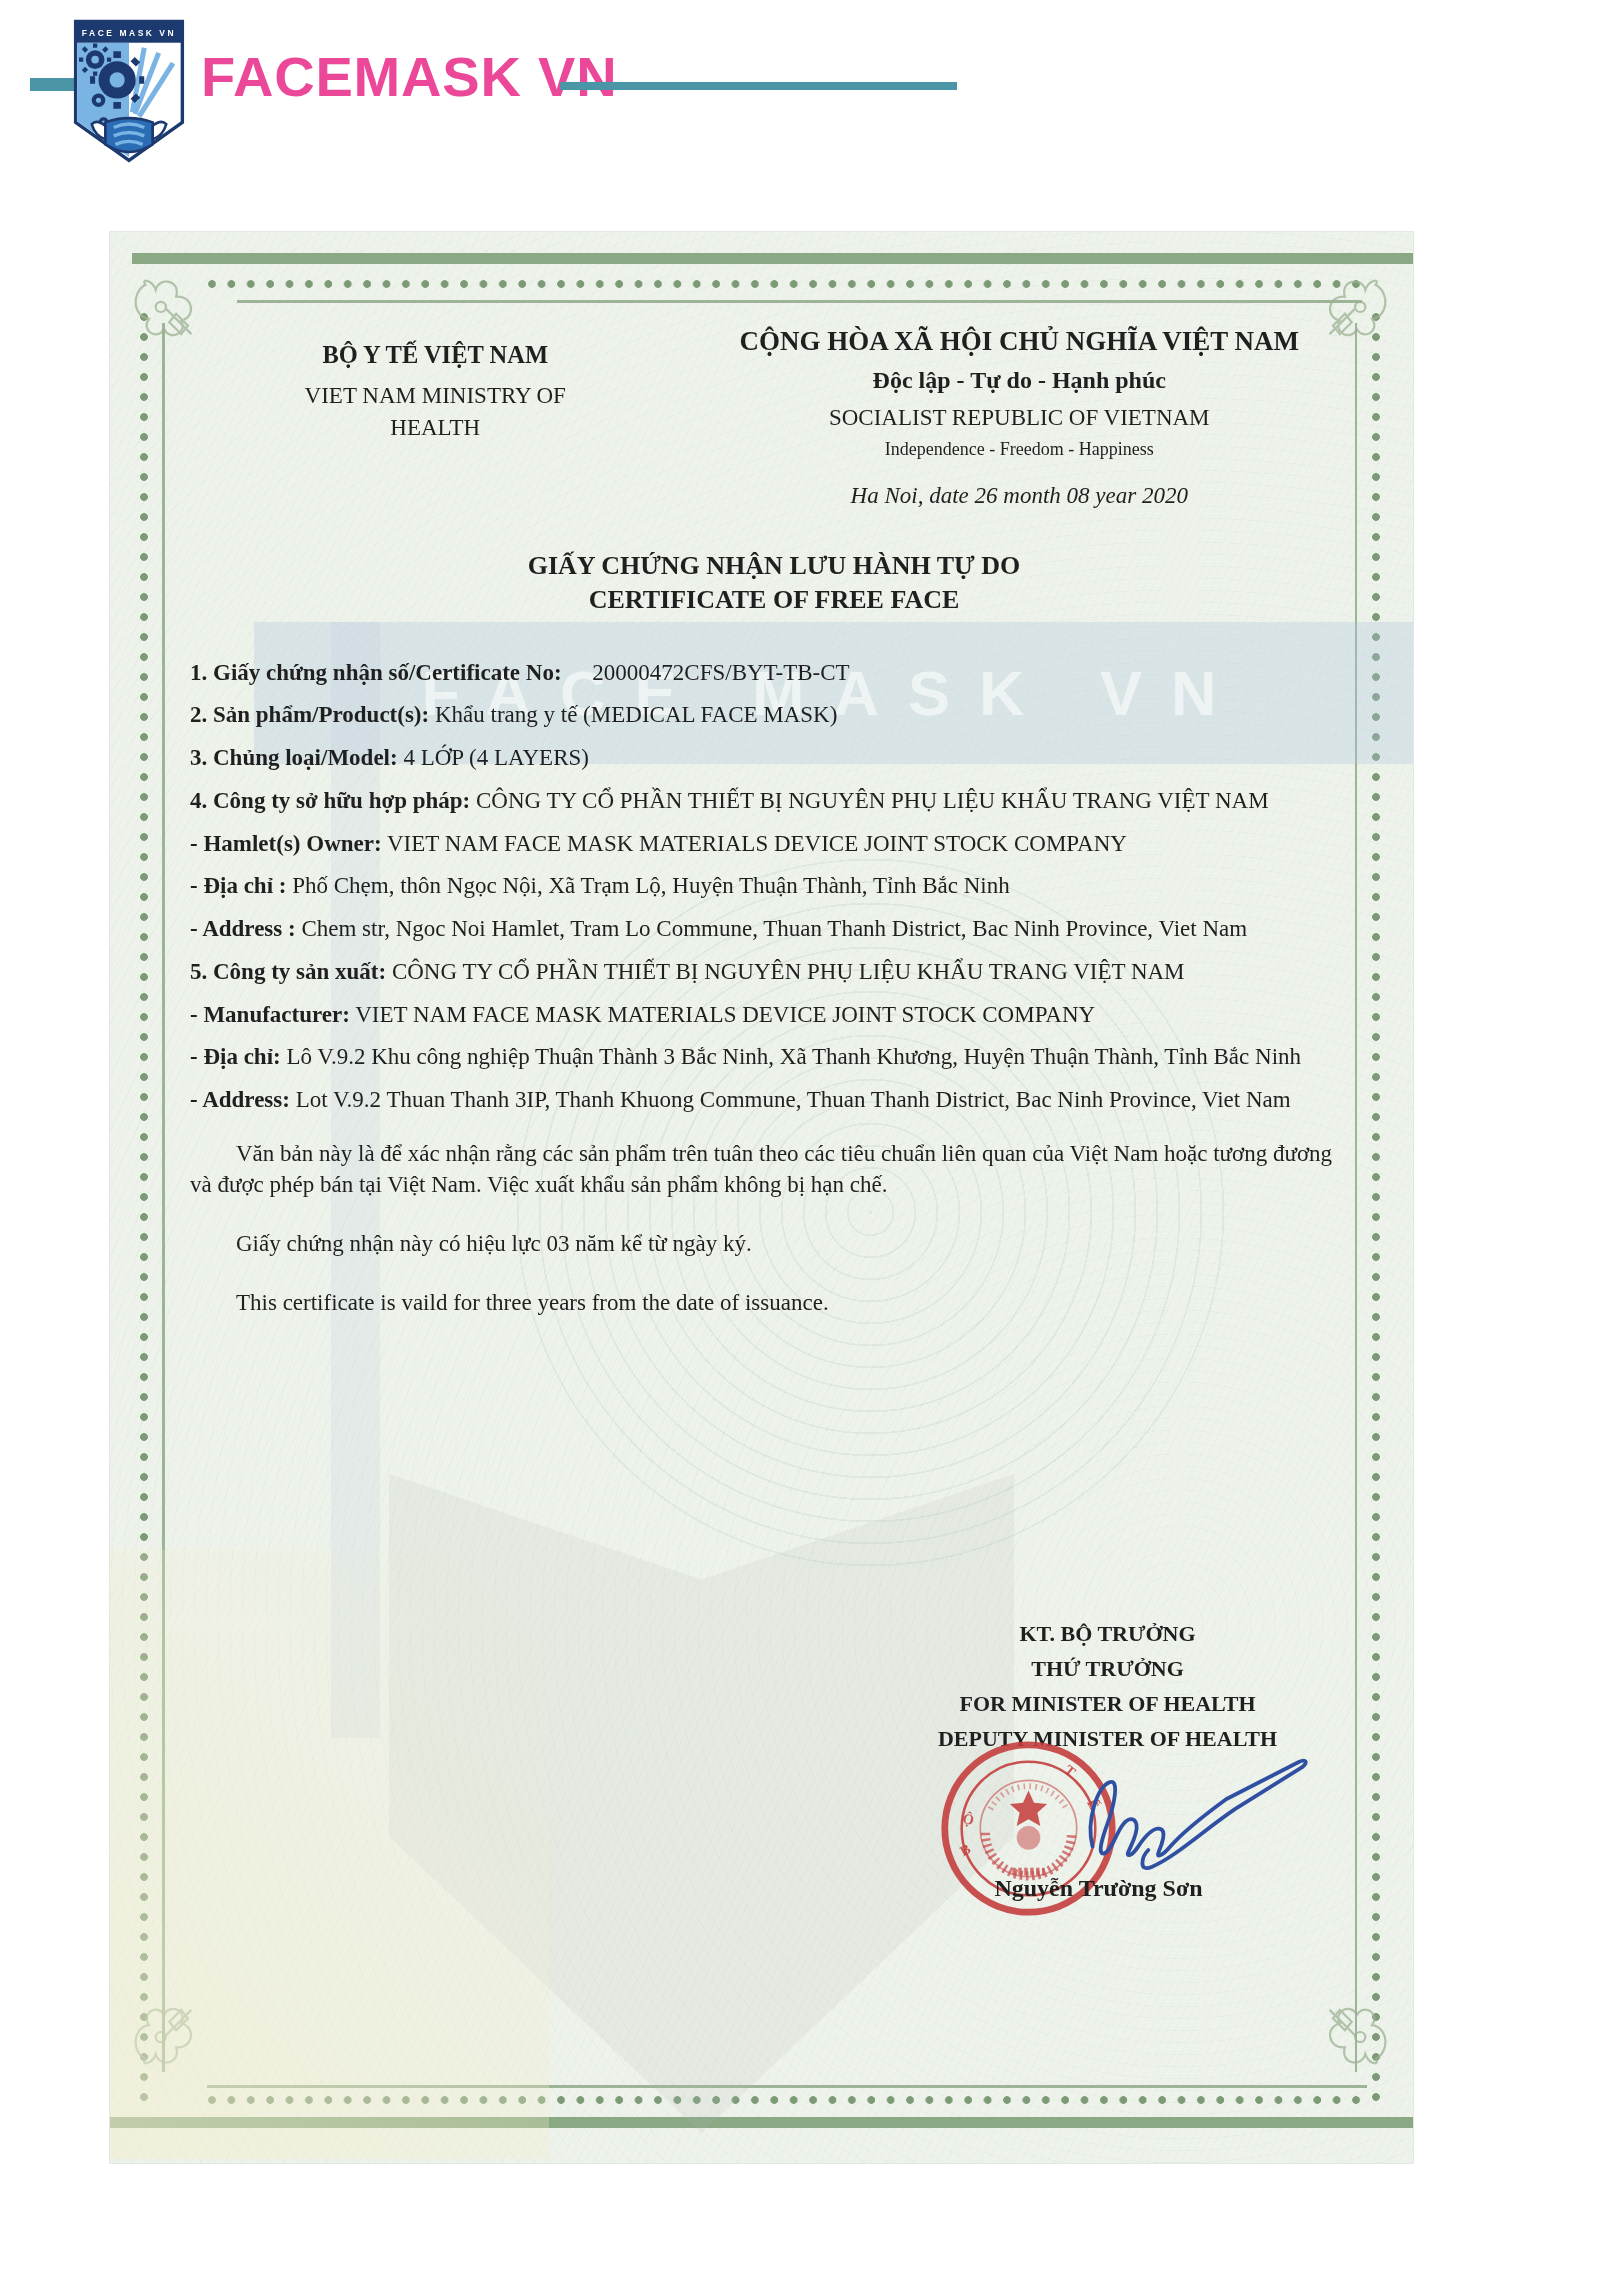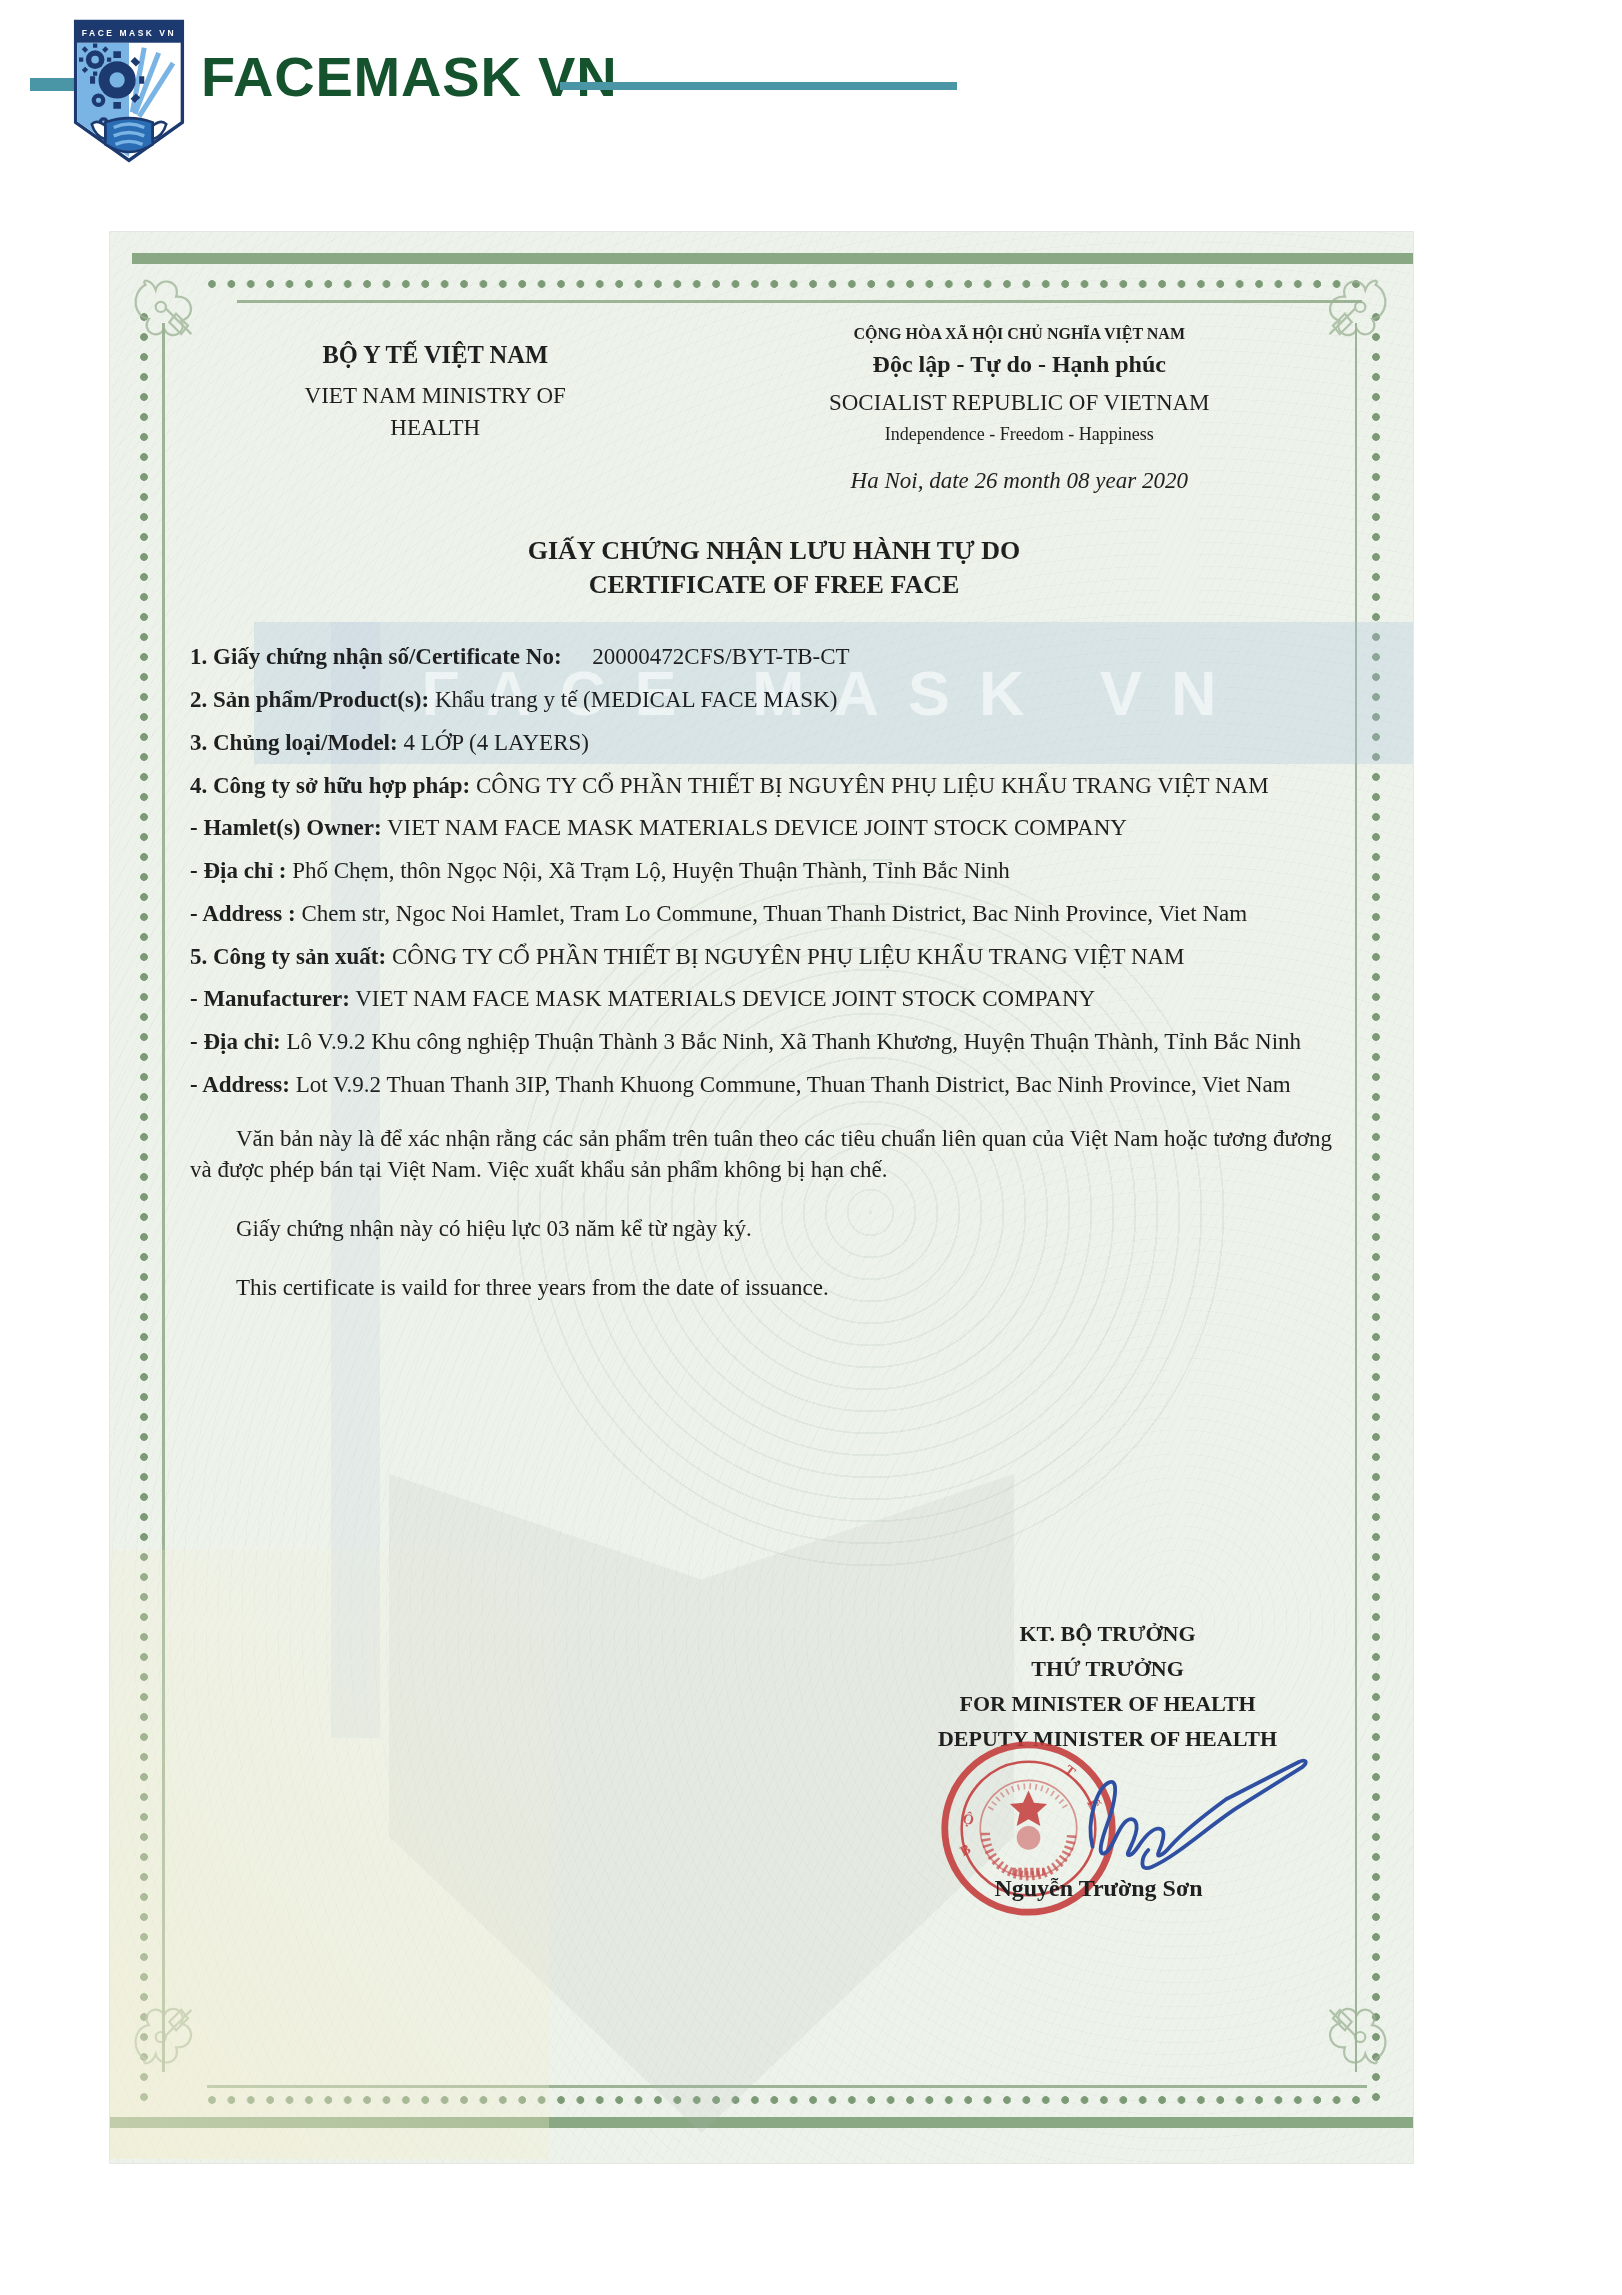--- a/index.html
+++ b/index.html
@@ -3,21 +3,21 @@
 <meta charset="utf-8">
 <style>
   html,body{margin:0;padding:0;background:#ffffff;}
   .page{position:relative;width:1623px;height:2166px;background:#ffffff;overflow:hidden;
         font-family:"Liberation Serif",serif;color:#1f1f1f;}
 
   
   .brand-dash{position:absolute;left:30px;top:78px;width:44px;height:12.7px;background:#4a96a6;}
   .brand-logo{position:absolute;left:73px;top:18.6px;width:112px;height:144px;}
   .brand-title{position:absolute;left:201px;top:44px;font-family:"Liberation Sans",sans-serif;
-               font-weight:bold;font-size:56px;letter-spacing:0.8px;color:#14532d;}
+               font-weight:bold;font-size:56px;letter-spacing:0.8px;color:#ec4899;}
   .brand-line{position:absolute;left:560px;top:82px;width:397px;height:7.6px;background:#4a96a6;}
 
   
   .cert{position:absolute;left:110px;top:232px;width:1303px;height:1931px;
         background-color:#edf2ea;
         background-image:
           repeating-linear-gradient(115deg, rgba(130,160,130,0.05) 0 0.8px, transparent 0.8px 7.6px),
           repeating-radial-gradient(circle at 82% 72%, rgba(120,150,130,0.05) 0 0.8px, transparent 0.8px 12px);
         box-shadow:0 0 0 0.8px rgba(190,200,190,0.5);}
   .band{position:absolute;left:22px;right:0;height:11px;background:#8aa883;}
@@ -55,21 +55,21 @@
   .wm-tint{position:absolute;left:0;top:1318px;width:439px;height:609px;
            background:linear-gradient(45deg, rgba(243,238,205,0.55), rgba(243,238,205,0));}
 
   
   .content{position:absolute;left:80px;top:91px;width:1168px;font-size:23px;line-height:1.38;}
   .head-row{display:flex;}
   .head-left{width:42%;text-align:center;padding-top:15px;}
   .head-left .vn{font-weight:bold;font-size:24.5px;}
   .head-left .en{font-size:23px;margin:8.5px auto 0;width:279px;text-align:center;}
   .head-right{width:58%;text-align:center;}
-  .head-right .l1{font-weight:bold;font-size:16px;}
+  .head-right .l1{font-weight:bold;font-size:27px;}
   .head-right .l2{font-weight:bold;font-size:24px;margin-top:3.4px;}
   .head-right .l3{font-size:23px;margin-top:5px;}
   .head-right .l4{font-size:18px;margin-top:3.4px;}
   .head-right .date{font-style:italic;font-size:23px;margin-top:18.6px;}
   .doc-title{text-align:center;margin-top:37px;font-weight:bold;font-size:26px;line-height:1.32;}
   .items{margin-top:39px;}
   .item{margin:11px 0;}
   .item b{font-weight:bold;}
   .item .gap{padding-left:25px;}
   .para{margin-top:22px;text-indent:46px;}

